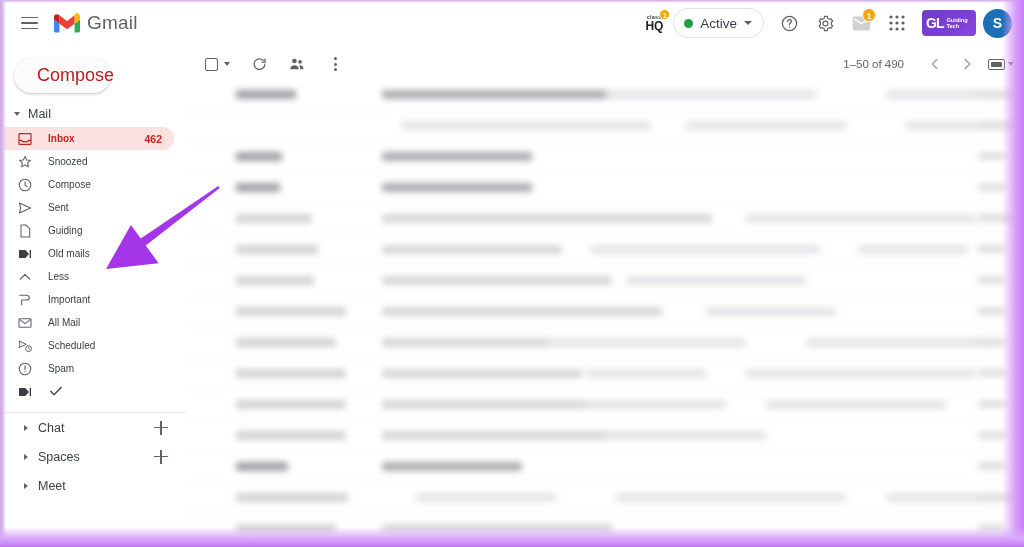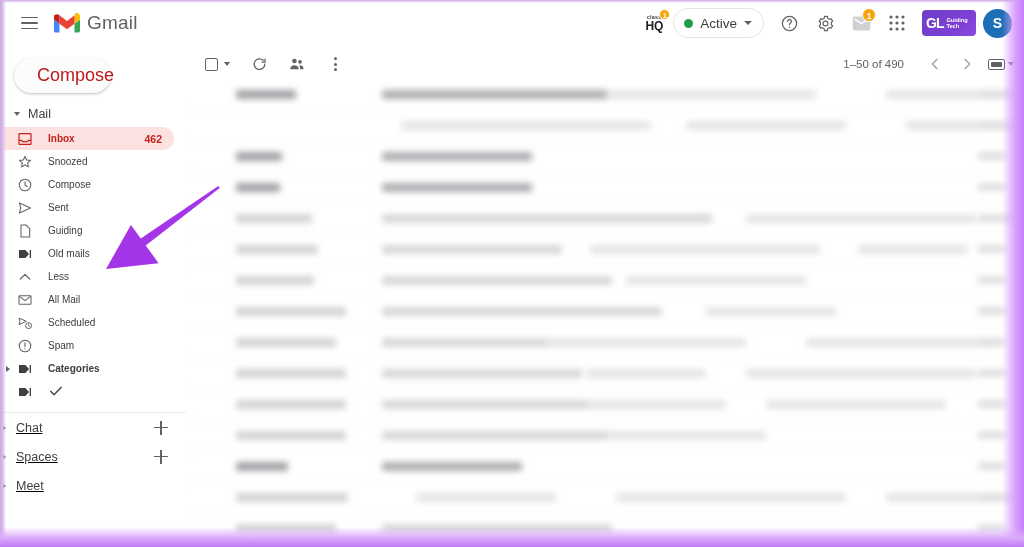--- a/index.html
+++ b/index.html
@@ -151,23 +151,22 @@
   .nav-item .ncount { font-size: 11px; color: #3c4043; margin-right: 12px; }
   .nav-item.active { background: #fbe2e0; }
   .nav-item.active .nlbl { color: #c5221f; font-weight: 700; }
   .nav-item.active .ncount { color: #c5221f; font-weight: 700; font-size: 10.5px; }
   .nav-item.bold .nlbl { font-weight: 700; }
   .nav-item .pre-tri { position:absolute; left:6px; width:0;height:0;
     border-left:4px solid #5f6368; border-top:3.5px solid transparent; border-bottom:3.5px solid transparent; }
 
   .divider { height:1px; background:#e8e8e8; margin: 9px 0 0 0; }
   .foot-row {
-    display:flex; align-items:center; height: 29px; padding-left: 0; cursor:pointer;
+    display:flex; align-items:center; height: 29px; padding-left: 22px; cursor:pointer;
     margin-right: 10px;
-    text-decoration: underline;
   }
   .foot-row .flbl { font-size: 12.5px; color:#3c4043; margin-left: 10px; flex:1; }
   .plus { width:14px;height:14px;position:relative;margin-right:8px; }
   .plus:before,.plus:after{content:"";position:absolute;background:#5f6368;}
   .plus:before{left:6px;top:0;width:1.6px;height:14px;}
   .plus:after{top:6px;left:0;height:1.6px;width:14px;}
 
   
   #listarea {
     position: absolute; left: 186px; top: 46px;
@@ -368,20 +367,28 @@
           <span class="ni">
             <svg width="16" height="16" viewBox="0 0 24 24">
               <path d="M5 15l7-7 7 7" fill="none" stroke="#5f6368" stroke-width="1.8" stroke-linecap="round" stroke-linejoin="round"></path>
             </svg>
           </span>
           <span class="nlbl">Less</span>
         </div>
         <div class="nav-item">
           <span class="ni">
             <svg width="16" height="16" viewBox="0 0 24 24">
+              <path d="M4 5h9.5c3 0 5 2 5 3.6s-2 3.4-5 3.4H7v7" fill="none" stroke="#5f6368" stroke-width="1.6" stroke-linecap="round" stroke-linejoin="round"></path>
+            </svg>
+          </span>
+          <span class="nlbl">Important</span>
+        </div>
+        <div class="nav-item">
+          <span class="ni">
+            <svg width="16" height="16" viewBox="0 0 24 24">
               <rect x="3" y="5.5" width="18" height="13" rx="1.4" fill="none" stroke="#5f6368" stroke-width="1.6"></rect>
               <path d="M3.6 6.6L12 13l8.4-6.4" fill="none" stroke="#5f6368" stroke-width="1.6" stroke-linejoin="round"></path>
             </svg>
           </span>
           <span class="nlbl">All Mail</span>
         </div>
         <div class="nav-item">
           <span class="ni">
             <svg width="16" height="16" viewBox="0 0 24 24">
               <path d="M3 4.5l11 5-11 5 1.4-5z" fill="none" stroke="#5f6368" stroke-width="1.5" stroke-linejoin="round"></path>
@@ -393,30 +400,20 @@
         </div>
         <div class="nav-item">
           <span class="ni">
             <svg width="16" height="16" viewBox="0 0 24 24">
               <circle cx="12" cy="12" r="8.6" fill="none" stroke="#5f6368" stroke-width="1.6"></circle>
               <path d="M12 7.4v5.2" stroke="#5f6368" stroke-width="1.7" stroke-linecap="round"></path>
               <circle cx="12" cy="16" r=".95" fill="#5f6368"></circle>
             </svg>
           </span>
           <span class="nlbl">Spam</span>
-        </div>
-        <div class="nav-item bold">
-          <span class="pre-tri"></span>
-          <span class="ni">
-            <svg width="16" height="16" viewBox="0 0 24 24">
-              <path d="M3 6h9.6l5.4 6-5.4 6H3z" fill="#3c4043"></path>
-              <path d="M19 6h2v12h-2z" fill="#3c4043"></path>
-            </svg>
-          </span>
-          <span class="nlbl">Categories</span>
         </div>
         <div class="nav-item">
           <span class="ni">
             <svg width="16" height="16" viewBox="0 0 24 24">
               <path d="M3 6h9.6l5.4 6-5.4 6H3z" fill="#3c4043"></path>
               <path d="M19 6h2v12h-2z" fill="#3c4043"></path>
             </svg>
           </span>
           <span class="nlbl" style="margin-left:11px"><svg width="16" height="16" viewBox="0 0 24 24">
               <path d="M4 12.5l5 5L20 6.5" fill="none" stroke="#3c4043" stroke-width="2" stroke-linecap="round" stroke-linejoin="round"></path>

